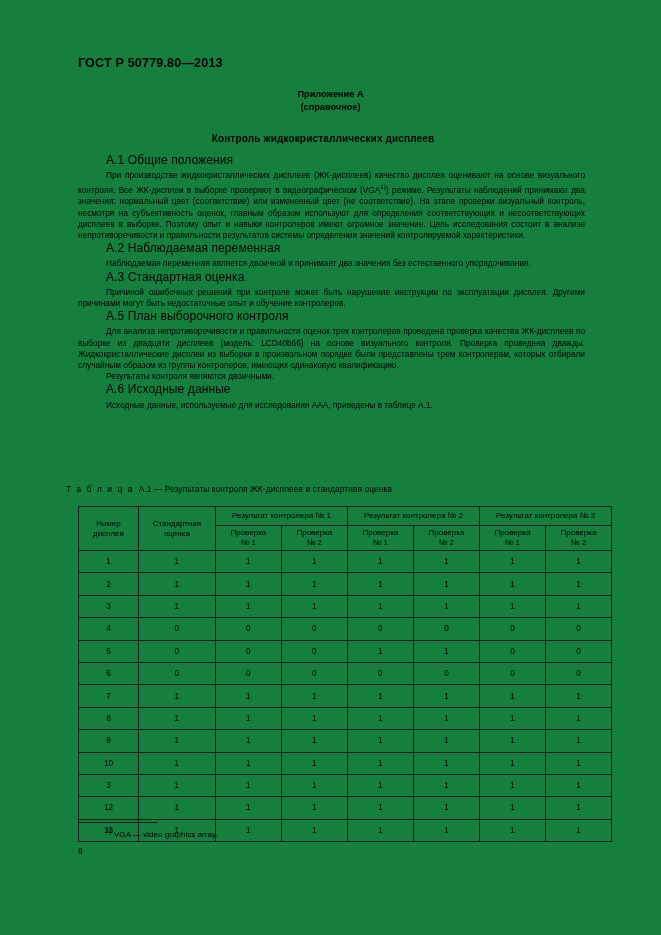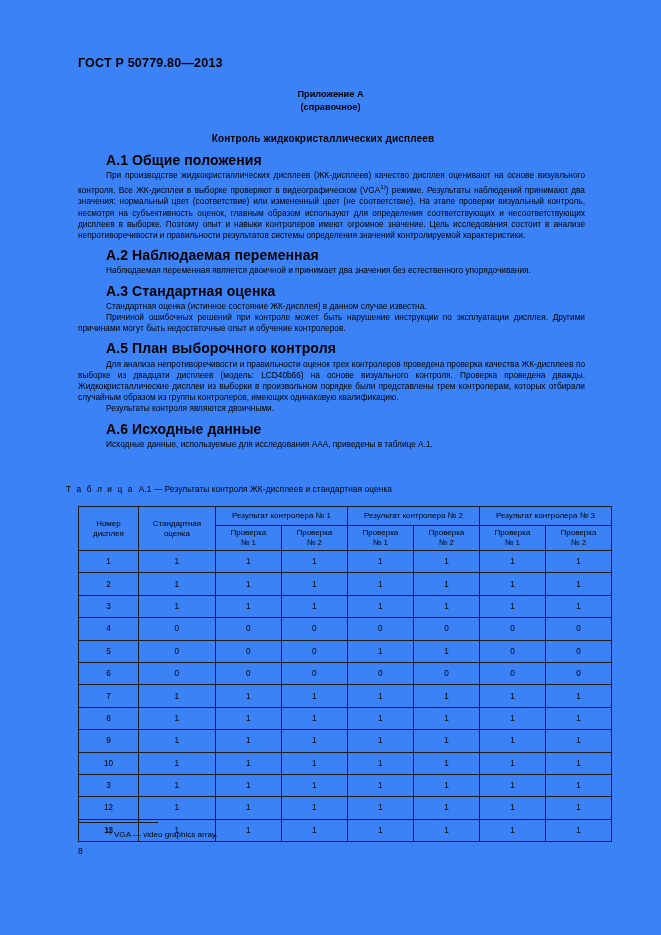--- a/index.html
+++ b/index.html
@@ -13,21 +13,21 @@
     font-family: "Liberation Sans", sans-serif;
     color: #000;
     position: relative;
     overflow: hidden;
   }
   .page {
     position: absolute;
     left: 0; top: 0;
     width: 661px;
     height: 935px;
-    background: #3b82f6;
+    background: #15803d;
   }
   .doc-header {
     position: absolute;
     left: 78px;
     top: 56px;
     font-size: 12.5px;
     font-weight: bold;
     letter-spacing: 0.2px;
   }
   .annex-block {
@@ -52,26 +52,26 @@
   }
   .content {
     position: absolute;
     left: 78px;
     top: 155px;
     width: 507px;
     font-size: 8.3px;
     line-height: 11.2px;
   }
   .h-sub {
-    font-weight: bold;
-    font-size: 14px;
+    font-weight: normal;
+    font-size: 12px;
     margin: 0 0 4px 28px;
     letter-spacing: 0.1px;
   }
-  .h-sub.spaced { margin-top: 9px; }
+  .h-sub.spaced { margin-top: 2px; }
   p.body {
     margin: 0 0 0 0;
     text-align: justify;
     text-indent: 28px;
     hyphens: none;
   }
   p.body.tight { margin-top: 0px; }
   .table-caption {
     position: absolute;
     left: 66px;
@@ -159,21 +159,20 @@
 
   <div class="content">
 
     <div class="h-sub">A.1  Общие положения</div>
     <p class="body"><span>При производстве жидкокристаллических дисплеев (ЖК-дисплеев) качество дисплея оценивают на основе визуального контроля. Все ЖК-дисплеи в выборке проверяют в видеографическом (VGA</span><sup class="fn">1)</sup><span>) режиме. Результаты наблюдений принимают два значения: нормальный цвет (соответствие) или измененный цвет (не соответствие). На этапе проверки визуальный контроль, несмотря на субъективность оценок, главным образом используют для определения соответствующих и несоответствующих дисплеев в выборке. Поэтому опыт и навыки контролеров имеют огромное значение. Цель исследования состоит в анализе непротиворечивости и правильности результатов системы определения значений контролируемой характеристики.</span></p>
 
     <div class="h-sub spaced">A.2  Наблюдаемая переменная</div>
     <p class="body tight">Наблюдаемая переменная является двоичной и принимает два значения без естественного упорядочивания.</p>
 
     <div class="h-sub spaced">A.3  Стандартная оценка</div>
-    <p class="body tight">Стандартная оценка (истинное состояние ЖК-дисплея) в данном случае известна.</p>
 
     <p class="body tight">Причиной ошибочных решений при контроле может быть нарушение инструкции по эксплуатации дисплея. Другими причинами могут быть недостаточные опыт и обучение контролеров.</p>
 
     <div class="h-sub spaced">A.5  План выборочного контроля</div>
     <p class="body tight">Для анализа непротиворечивости и правильности оценок трех контролеров проведена проверка качества ЖК-дисплеев по выборке из двадцати дисплеев (модель: LCD40b66) на основе визуального контроля. Проверка проведена дважды. Жидкокристаллические дисплеи из выборки в произвольном порядке были представлены трем контролерам, которых отбирали случайным образом из группы контролеров, имеющих одинаковую квалификацию.</p>
     <p class="body tight">Результаты контроля являются двоичными.</p>
 
     <div class="h-sub spaced">A.6  Исходные данные</div>
     <p class="body tight">Исходные данные, используемые для исследования ААА, приведены в таблице А.1.</p>
 

